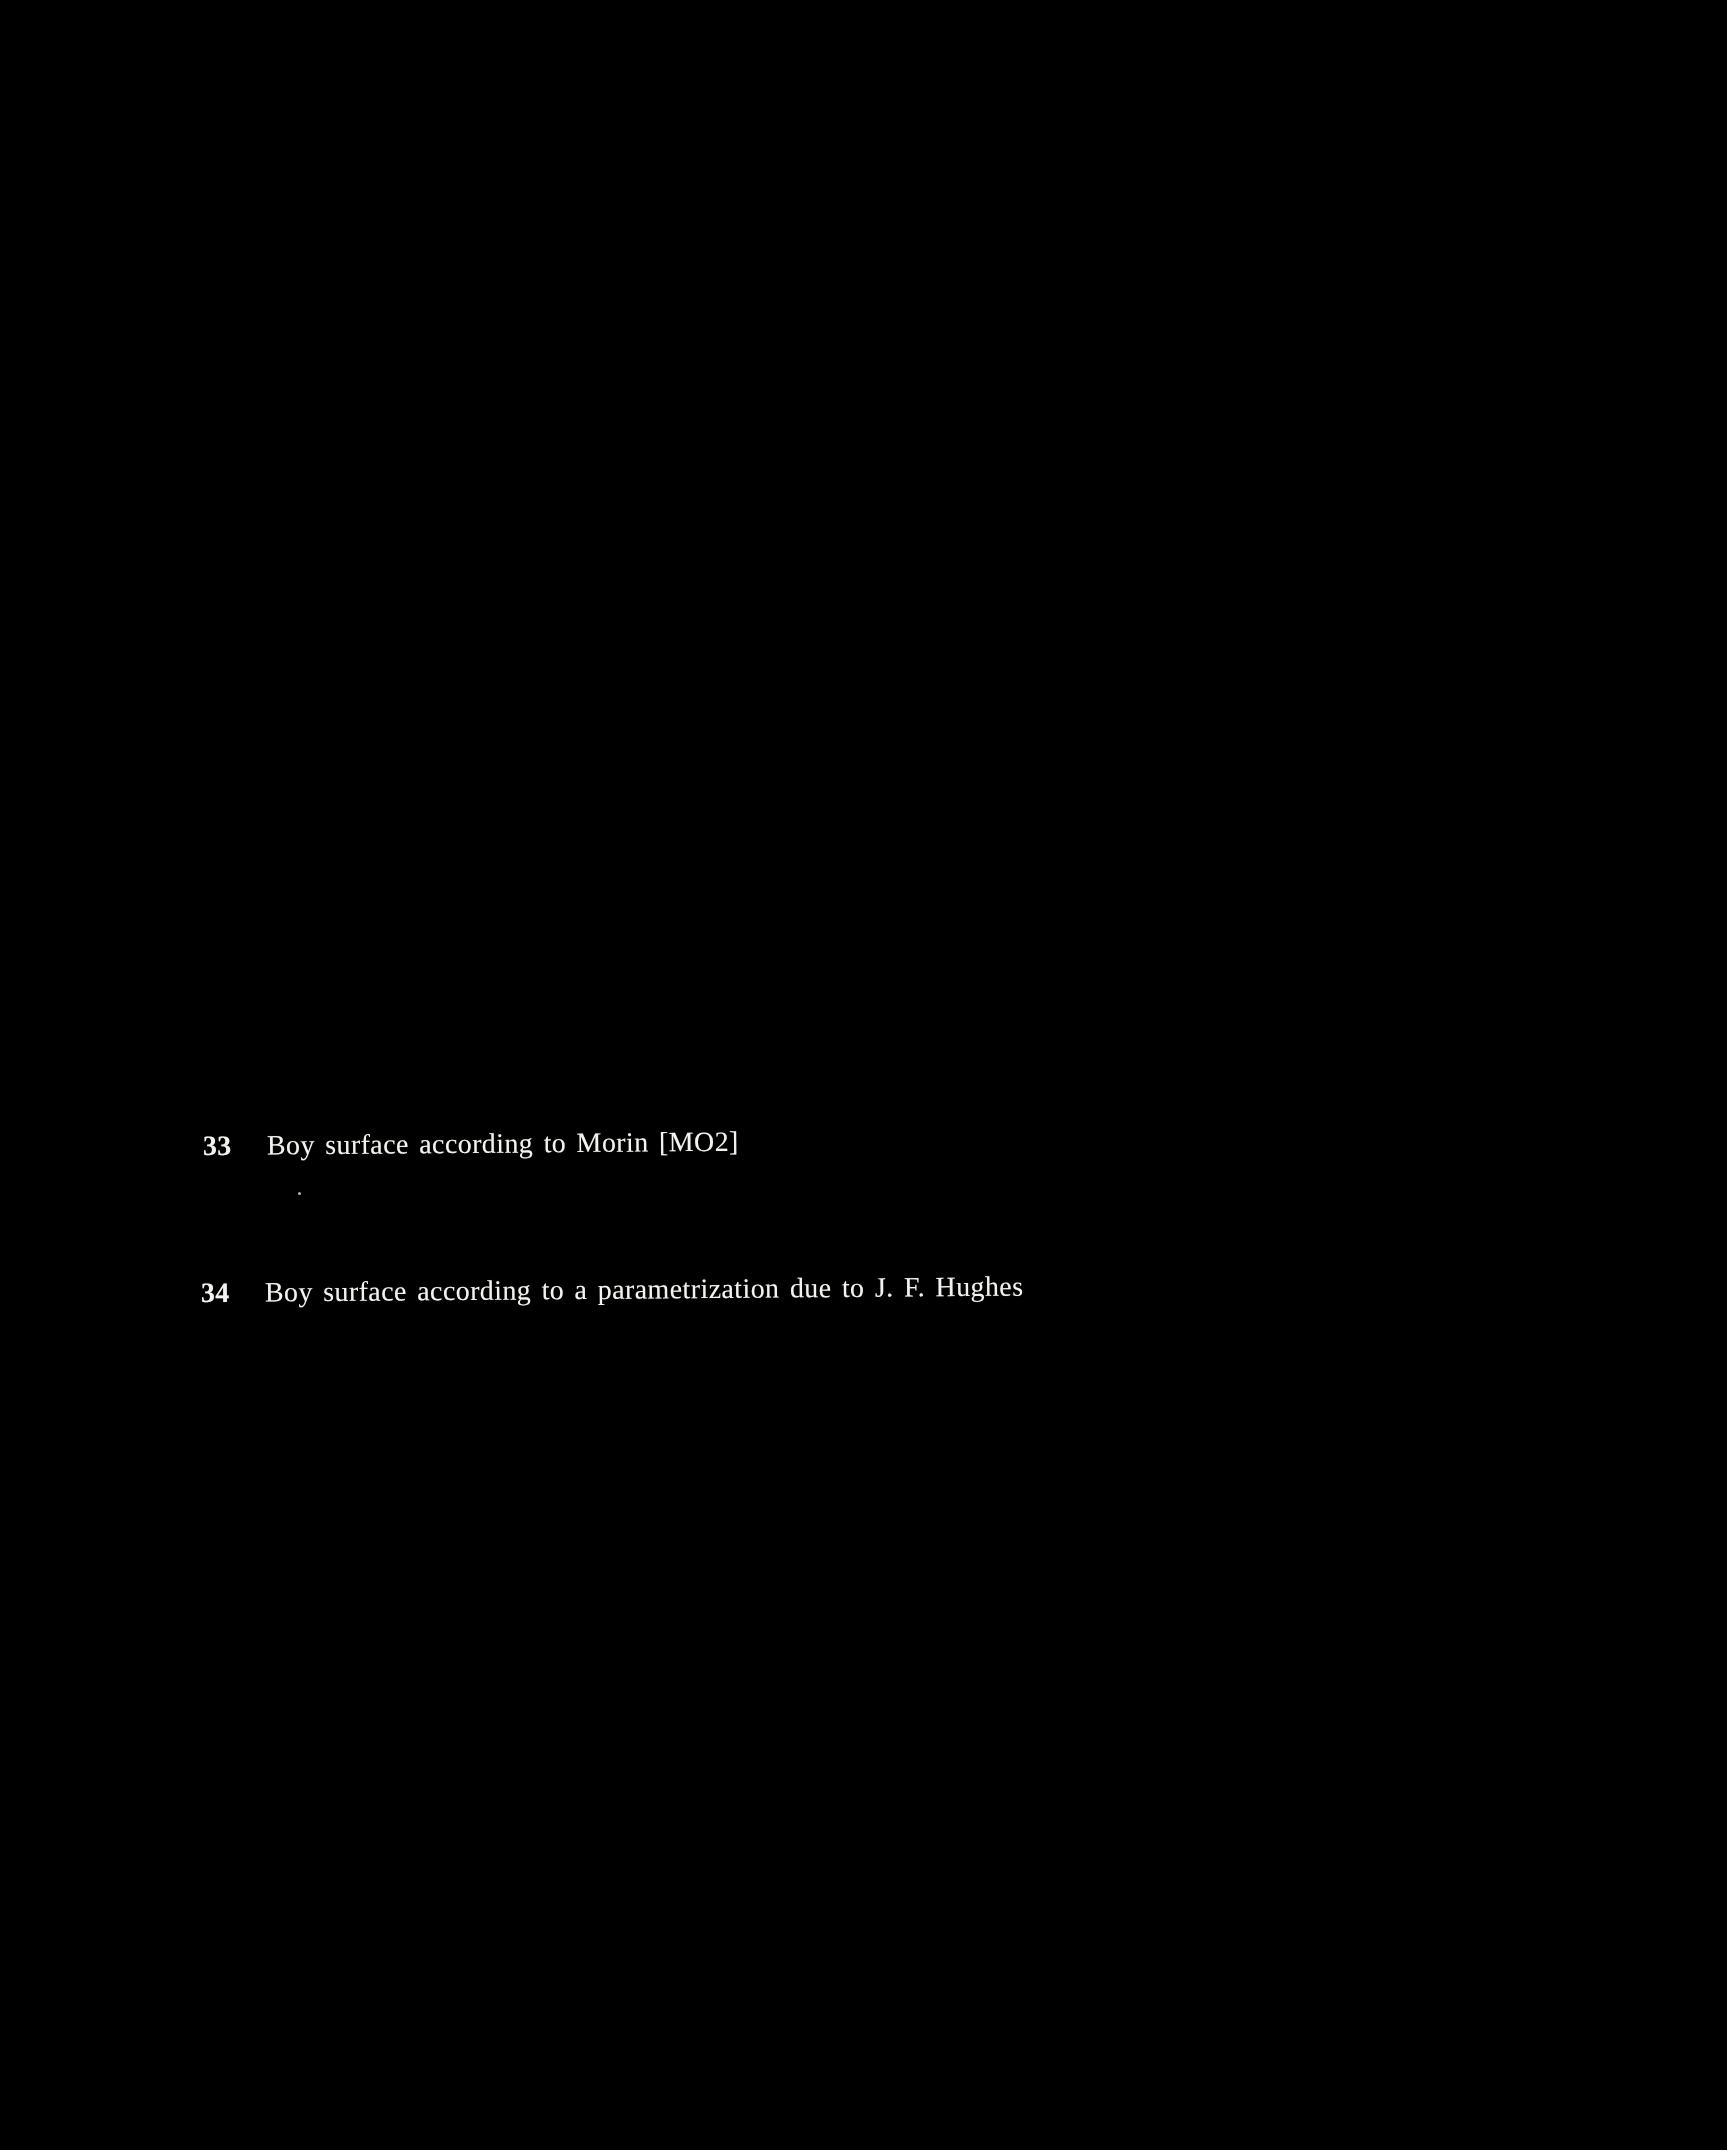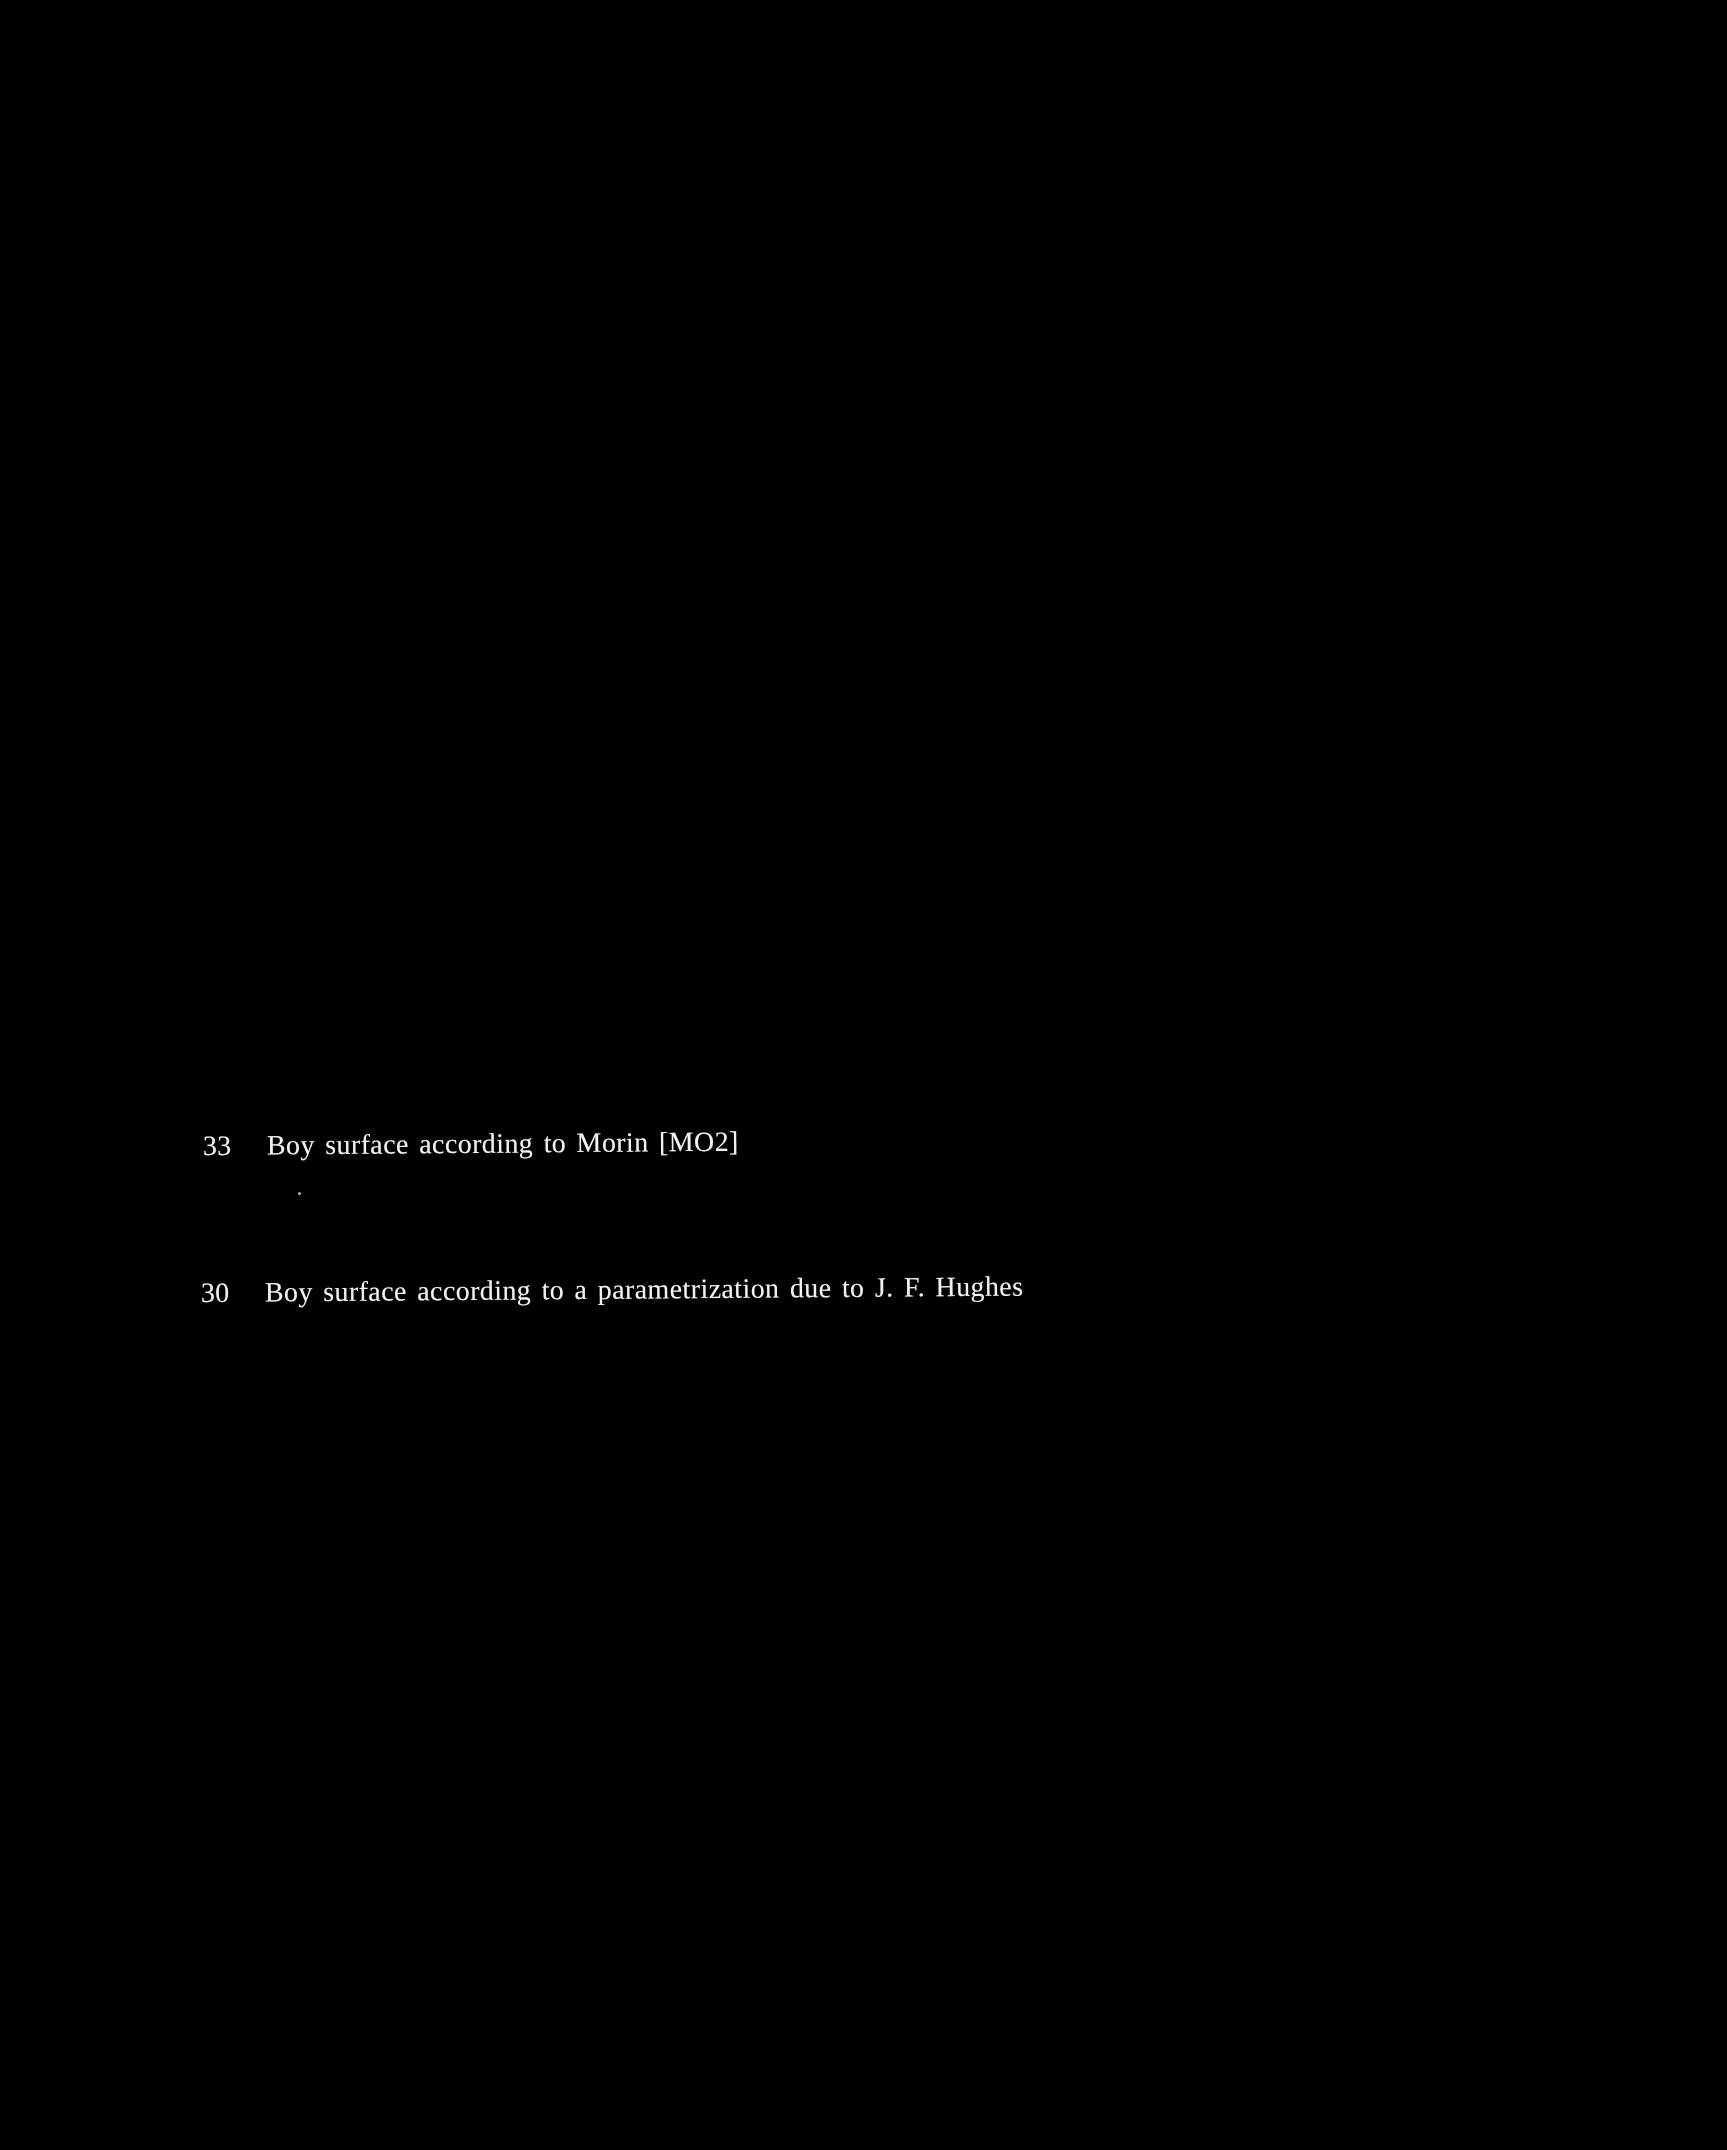--- a/index.html
+++ b/index.html
@@ -29,21 +29,21 @@
     letter-spacing: 0.4px;
     word-spacing: 3px;
     white-space: nowrap;
     transform: rotate(-0.45deg);
     transform-origin: left bottom;
     text-shadow: 0 0 0.9px rgba(255,255,255,0.35);
   }
   .caption-row .fig-number {
     display: inline-block;
     width: 64px;
-    font-weight: 400;
+    font-weight: 700;
   }
   #caption-33 { left: 203px; top: 1131px; }
   #caption-34 { left: 201px; top: 1278px; }
   .speck {
     position: absolute;
     left: 298px;
     top: 1192px;
     width: 3px;
     height: 3px;
     border-radius: 50%;
@@ -57,18 +57,18 @@
 <div class="page">
 
   <div class="caption-row" id="caption-33">
     <span class="fig-number">33</span>
     <span class="fig-text">Boy surface according to Morin [MO2]</span>
   </div>
 
   <div class="speck"></div>
 
   <div class="caption-row" id="caption-34">
-    <span class="fig-number">30</span>
+    <span class="fig-number">34</span>
     <span class="fig-text">Boy surface according to a parametrization due to J. F. Hughes</span>
   </div>
 
 </div>
 
 
 </body></html>

